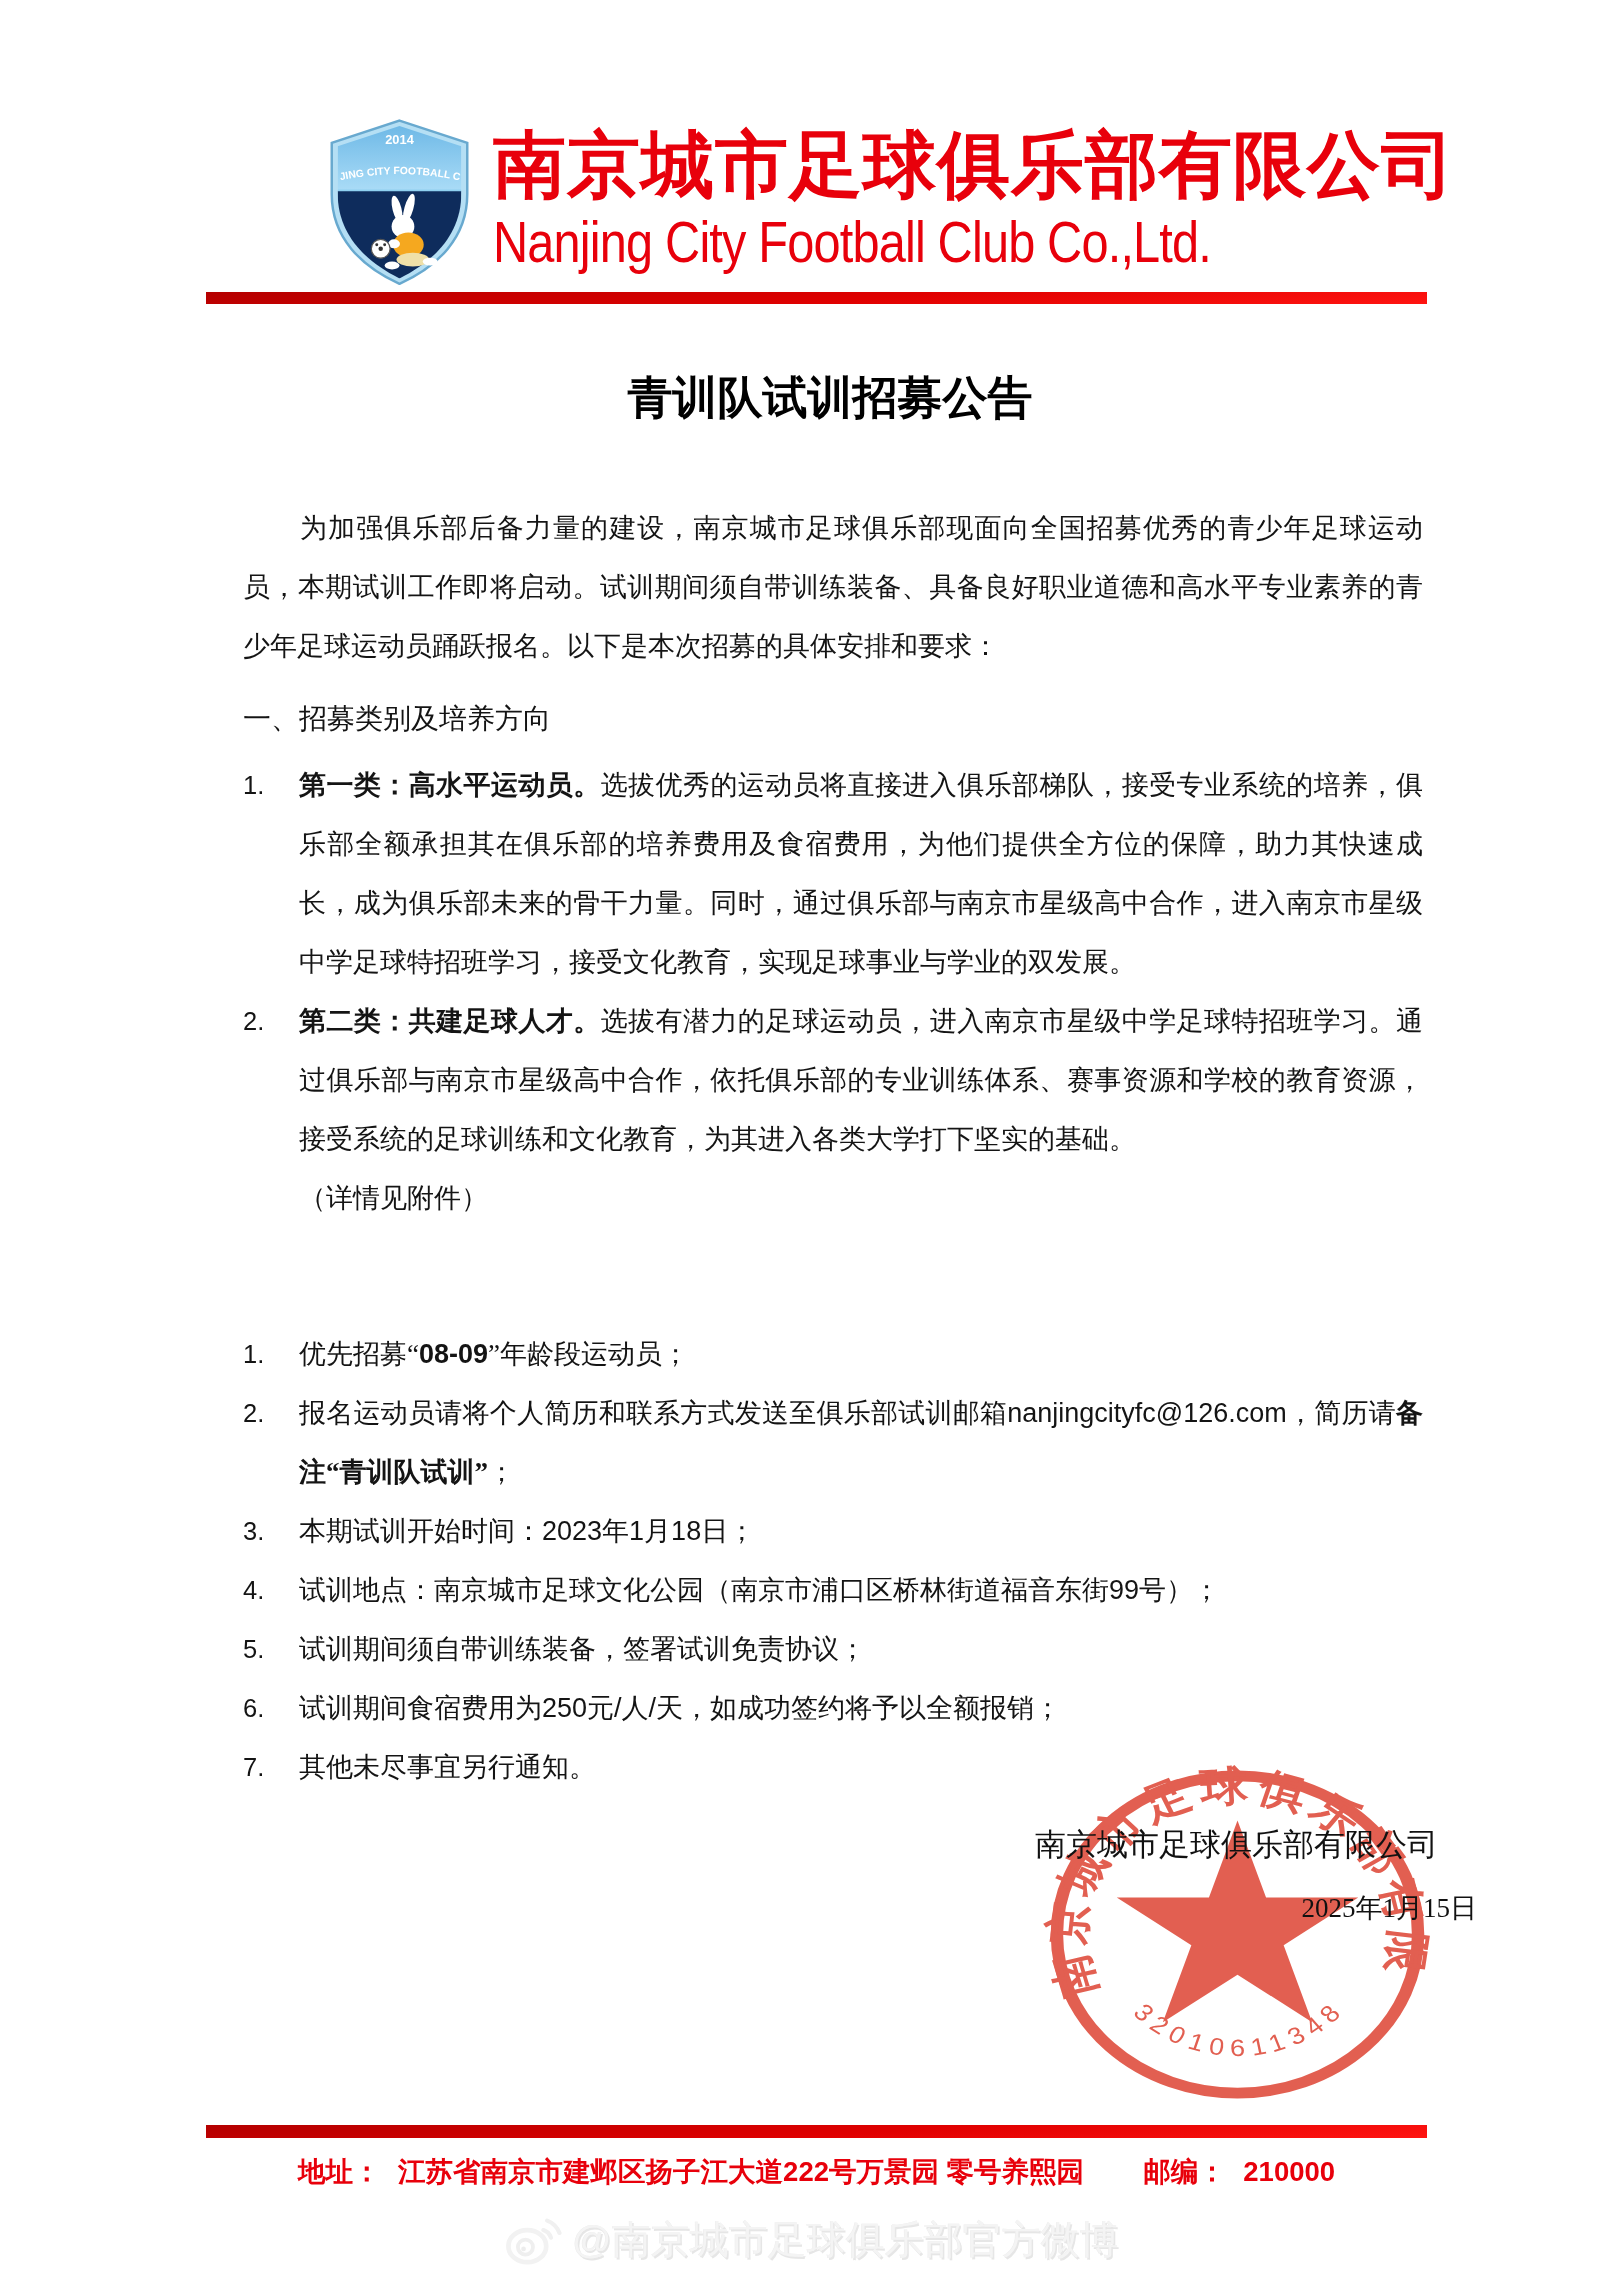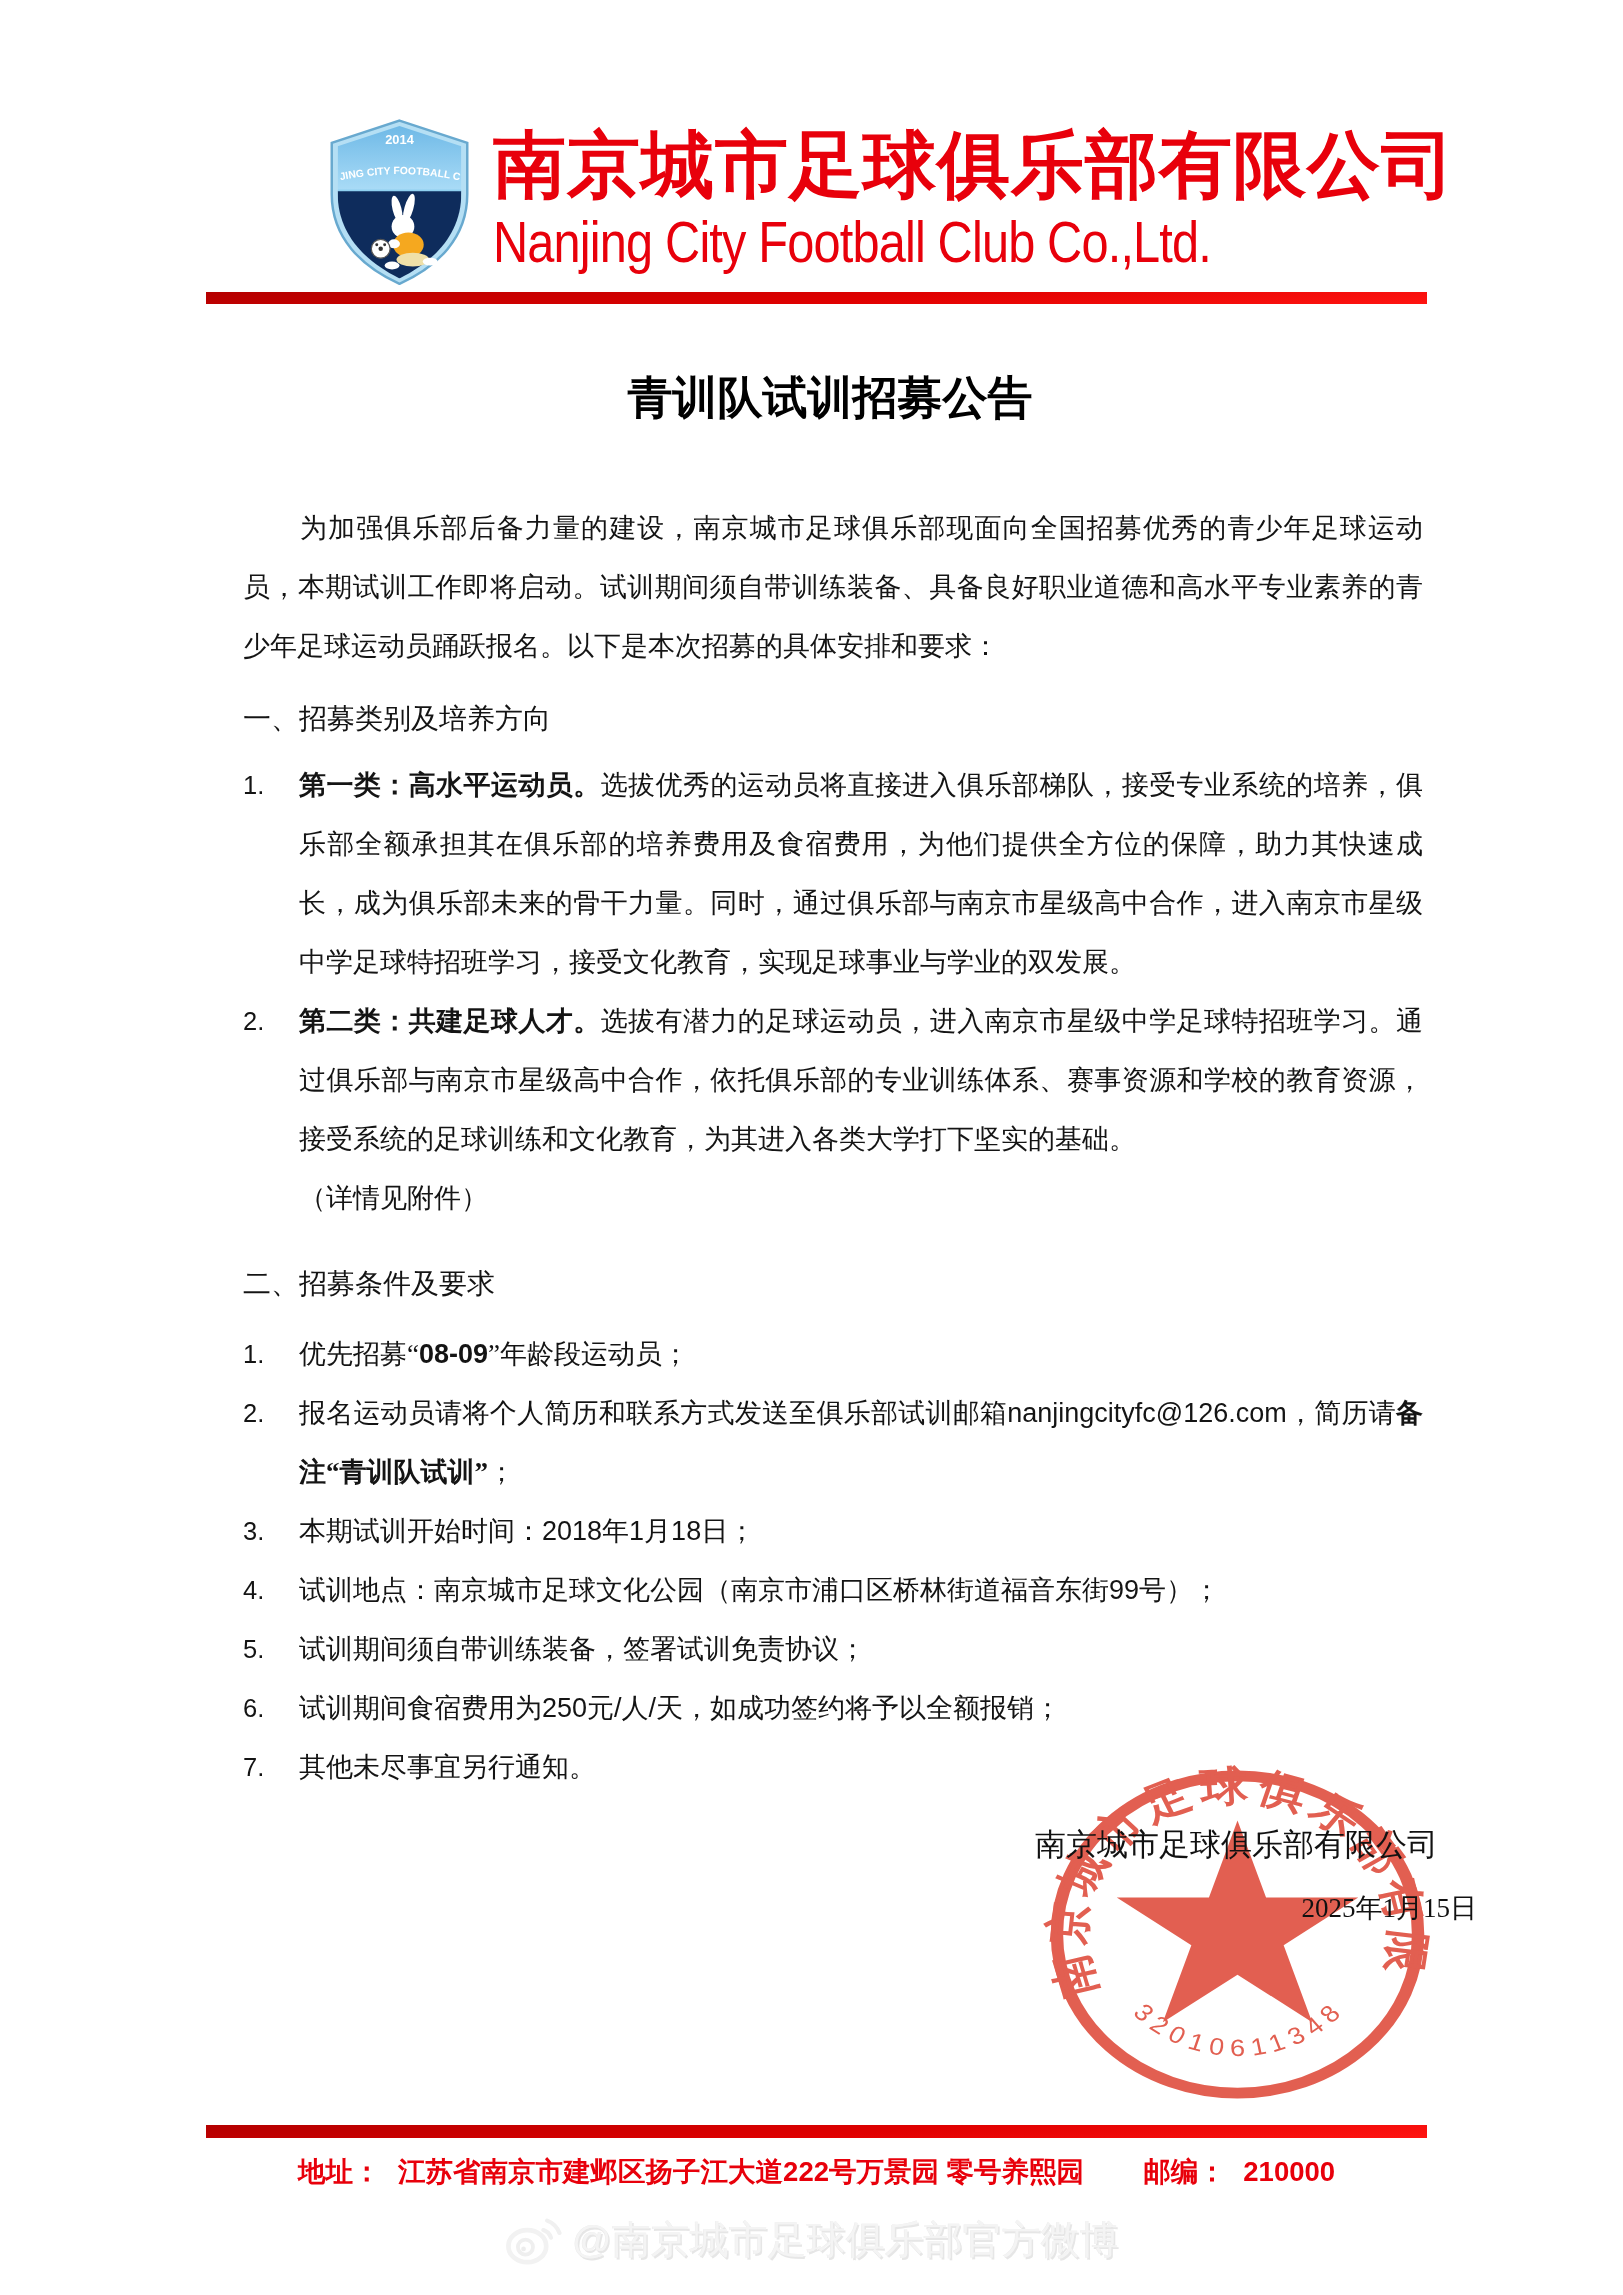--- a/index.html
+++ b/index.html
@@ -119,34 +119,33 @@
       <span class="num">1.</span>
       <span class="txt lw"><span class="bold">第一类：高水平运动员。</span><span>选拔优秀的运动员将直接进入俱乐部梯队，接受专业系统的培养，俱乐部全额承担其在俱乐部的培养费用及食宿费用，为他们提供全方位的保障，助力其快速成长，成为俱乐部未来的骨干力量。同时，通过俱乐部与南京市星级高中合作，进入南京市星级中学足球特招班学习，接受文化教育，实现足球事业与学业的双发展。</span></span>
     </div>
     <div class="item">
       <span class="num">2.</span>
       <span class="txt lw"><span class="bold">第二类：共建足球人才。</span><span>选拔有潜力的足球运动员，进入南京市星级中学足球特招班学习。通过俱乐部与南京市星级高中合作，依托俱乐部的专业训练体系、赛事资源和学校的教育资源，接受系统的足球训练和文化教育，为其进入各类大学打下坚实的基础。</span></span>
     </div>
     <div class="note-line">（详情见附件）</div>
   </div>
 
-  <div class="sec-head s2-head">二、招募条件及要求</div>
 
   <div class="list s2-list">
     <div class="item">
       <span class="num">1.</span>
       <span class="txt lw"><span>优先招募“</span><span class="bold"><span class="latin">08-09</span></span><span>”年龄段运动员；</span></span>
     </div>
     <div class="item">
       <span class="num">2.</span>
       <span class="txt lw"><span>报名运动员请将个人简历和联系方式发送至俱乐部试训邮箱<span class="latin">nanjingcityfc@126.com</span>，简历请</span><span class="bold">备注“青训队试训”</span><span>；</span></span>
     </div>
     <div class="item">
       <span class="num">3.</span>
-      <span class="txt lw"><span>本期试训开始时间：<span class="latin">2018</span>年<span class="latin">1</span>月<span class="latin">18</span>日；</span><span class="bold"></span><span></span></span>
+      <span class="txt lw"><span>本期试训开始时间：<span class="latin">2023</span>年<span class="latin">1</span>月<span class="latin">18</span>日；</span><span class="bold"></span><span></span></span>
     </div>
     <div class="item">
       <span class="num">4.</span>
       <span class="txt lw"><span>试训地点：南京城市足球文化公园（南京市浦口区桥林街道福音东街<span class="latin">99</span>号）；</span><span class="bold"></span><span></span></span>
     </div>
     <div class="item">
       <span class="num">5.</span>
       <span class="txt lw"><span>试训期间须自带训练装备，签署试训免责协议；</span><span class="bold"></span><span></span></span>
     </div>
     <div class="item">

